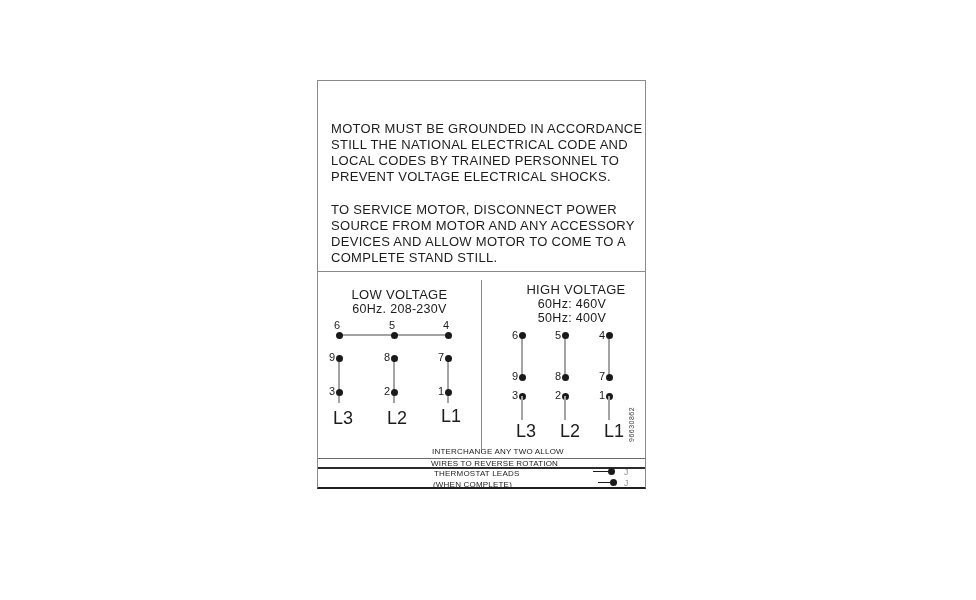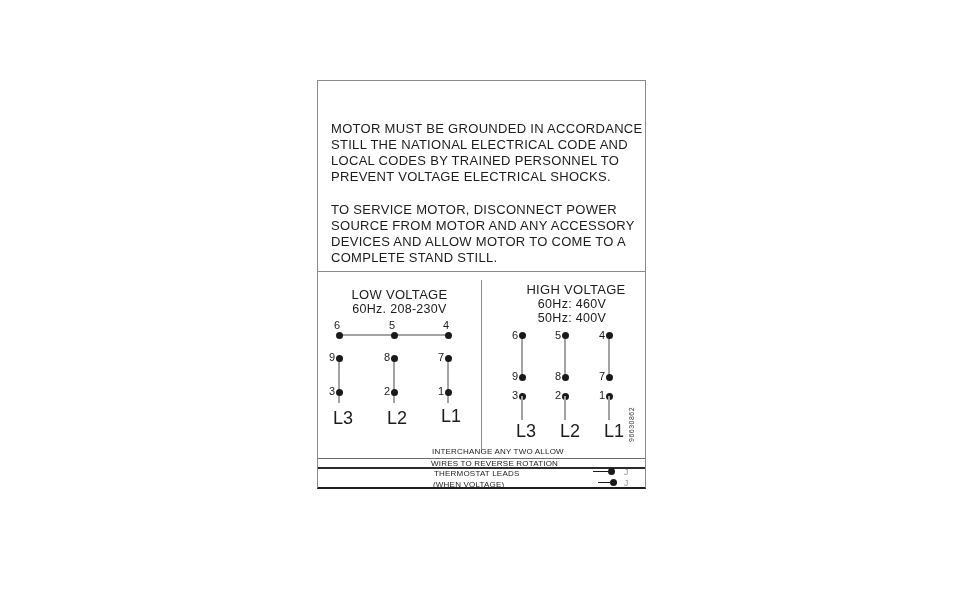--- a/index.html
+++ b/index.html
@@ -141,19 +141,19 @@
     <span class="note" style="left:114px;top:366px">INTERCHANGE ANY TWO ALLOW</span>
     <div class="rule" style="top:377px"></div>
     <span class="note" style="left:113px;top:377.5px">WIRES TO REVERSE ROTATION</span>
     <div class="rule dark" style="top:386px"></div>
 
     <span class="note" style="left:116px;top:388px">THERMOSTAT LEADS</span>
     <div class="lead-line" style="left:275px;top:389.5px;width:15px"></div>
     <div class="dot" style="left:289.5px;top:386.5px"></div>
     <span class="jlab" style="left:306px;top:386px">J</span>
 
-    <span class="note" style="left:115px;top:399px">(WHEN VOLTAGE)</span>
+    <span class="note" style="left:115px;top:399px">(WHEN COMPLETE)</span>
     <div class="lead-line" style="left:280px;top:400.5px;width:12px"></div>
     <div class="dot" style="left:291.5px;top:397.5px"></div>
     <span class="jlab" style="left:306px;top:397px">J</span>
 
   </div>
 </div>
 
 </body></html>

